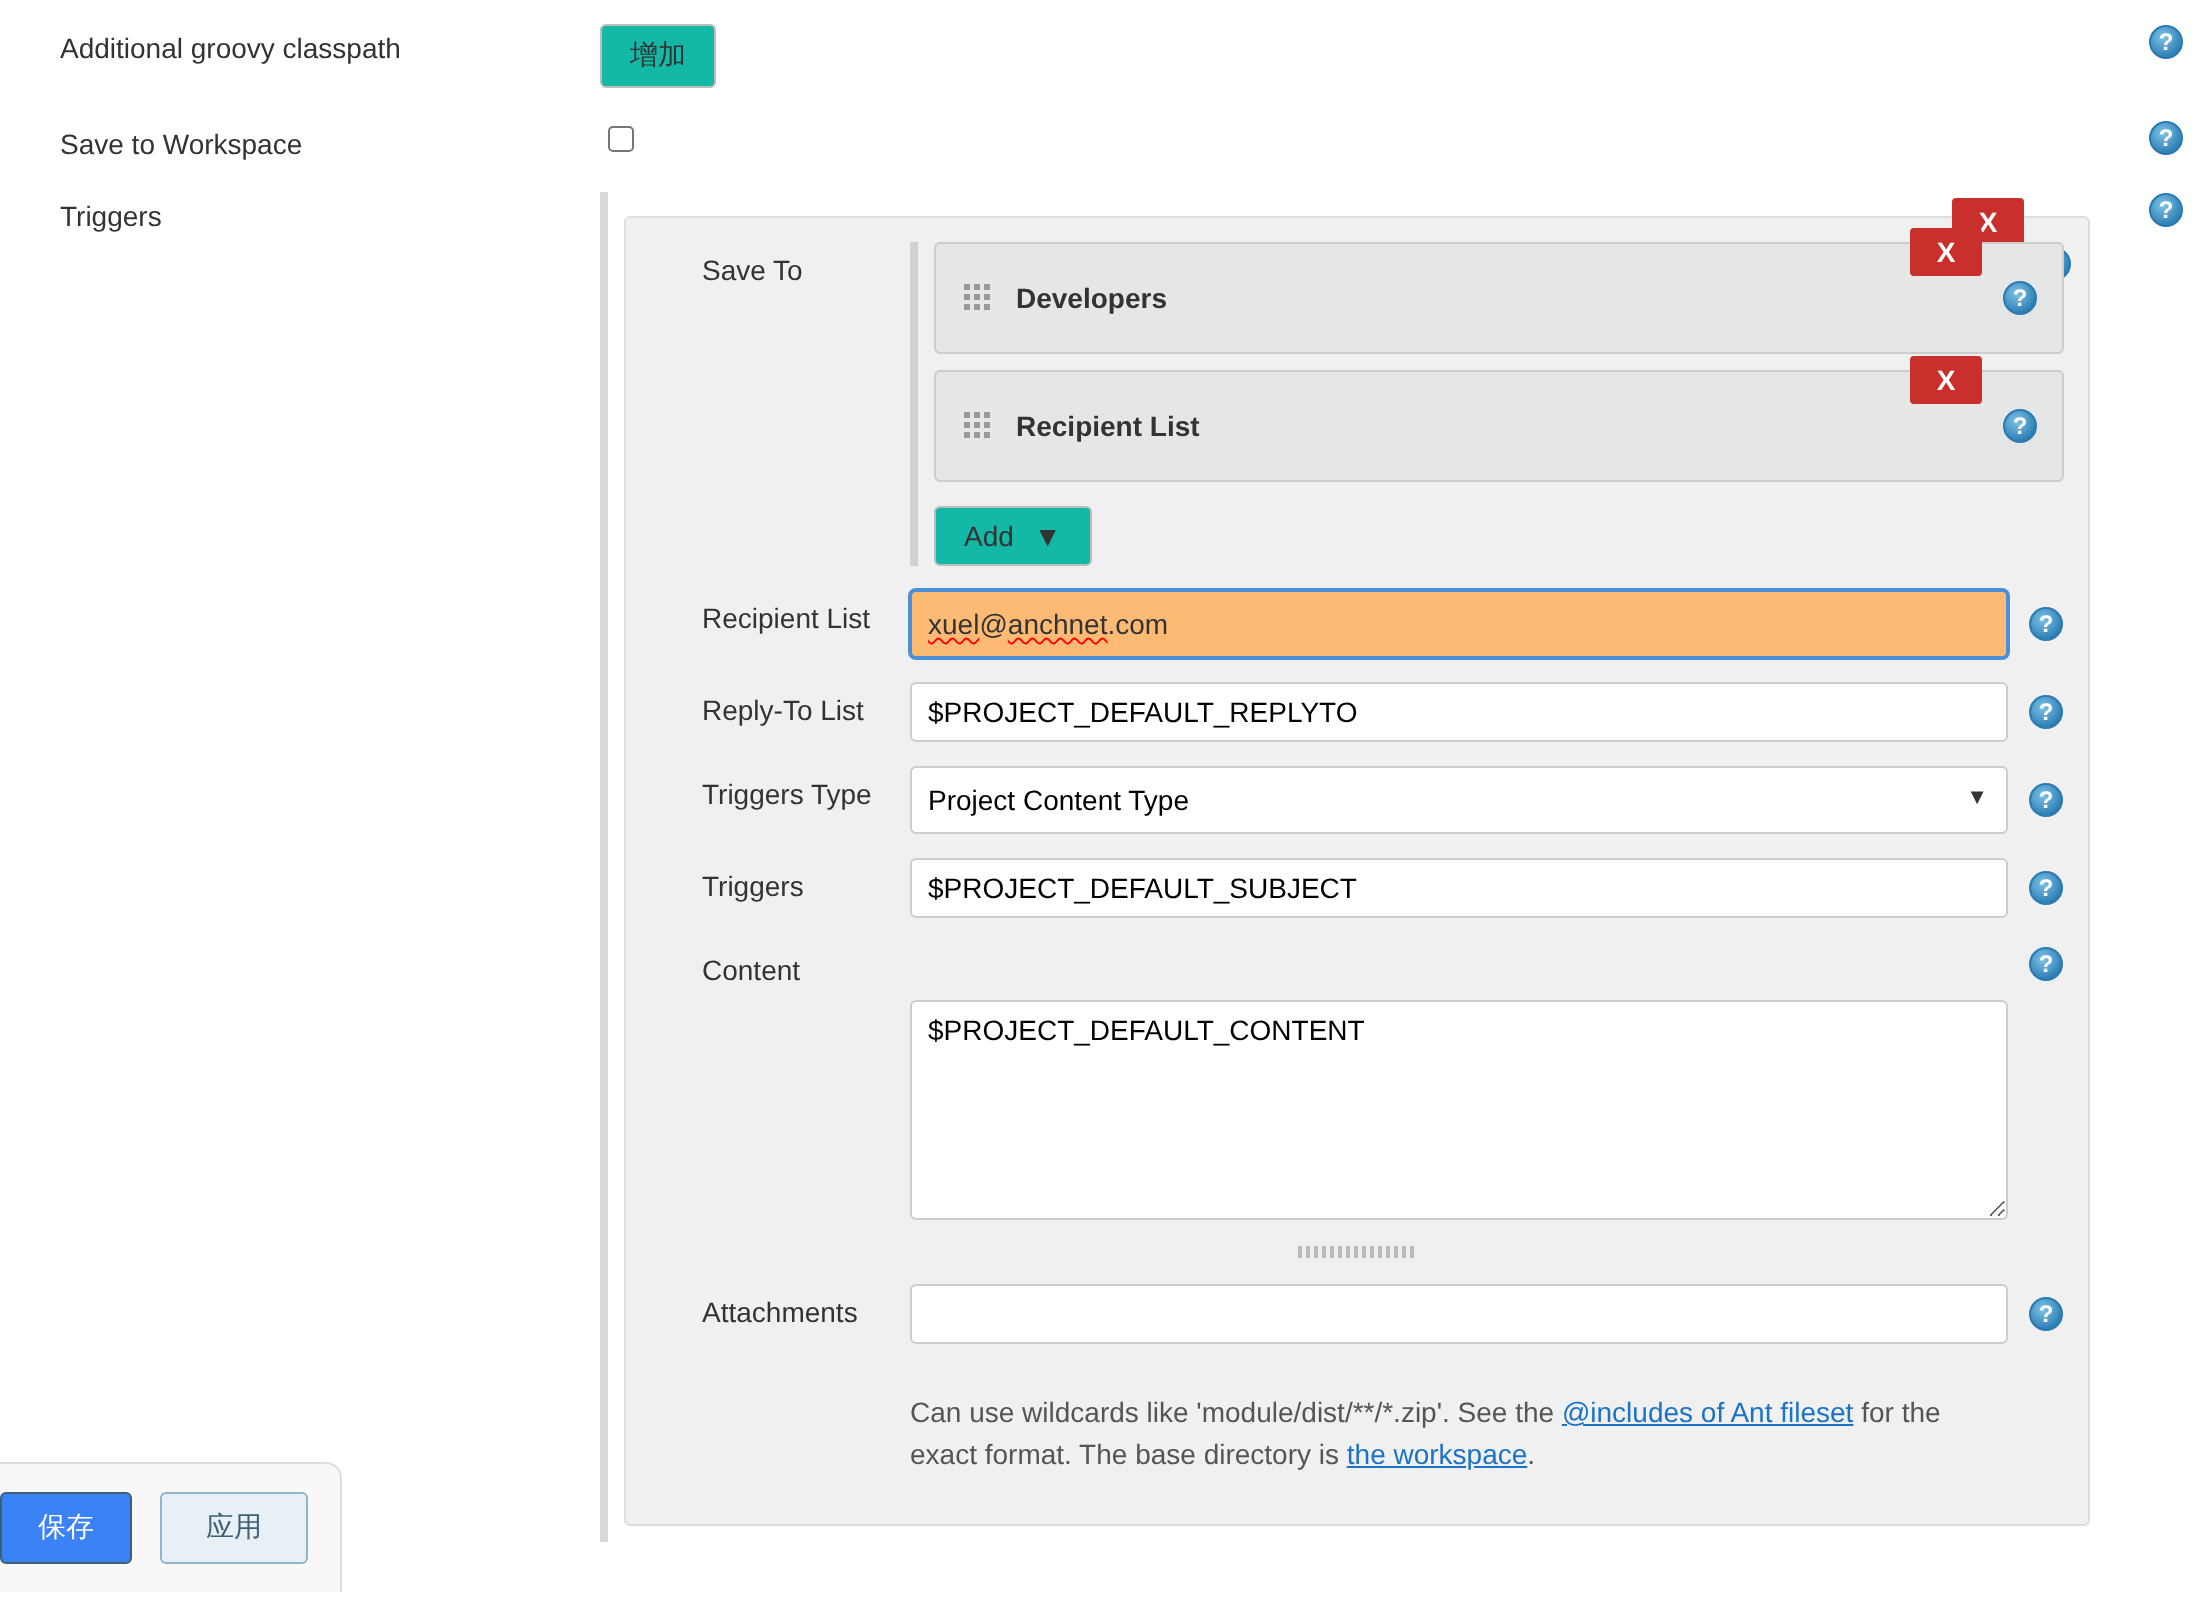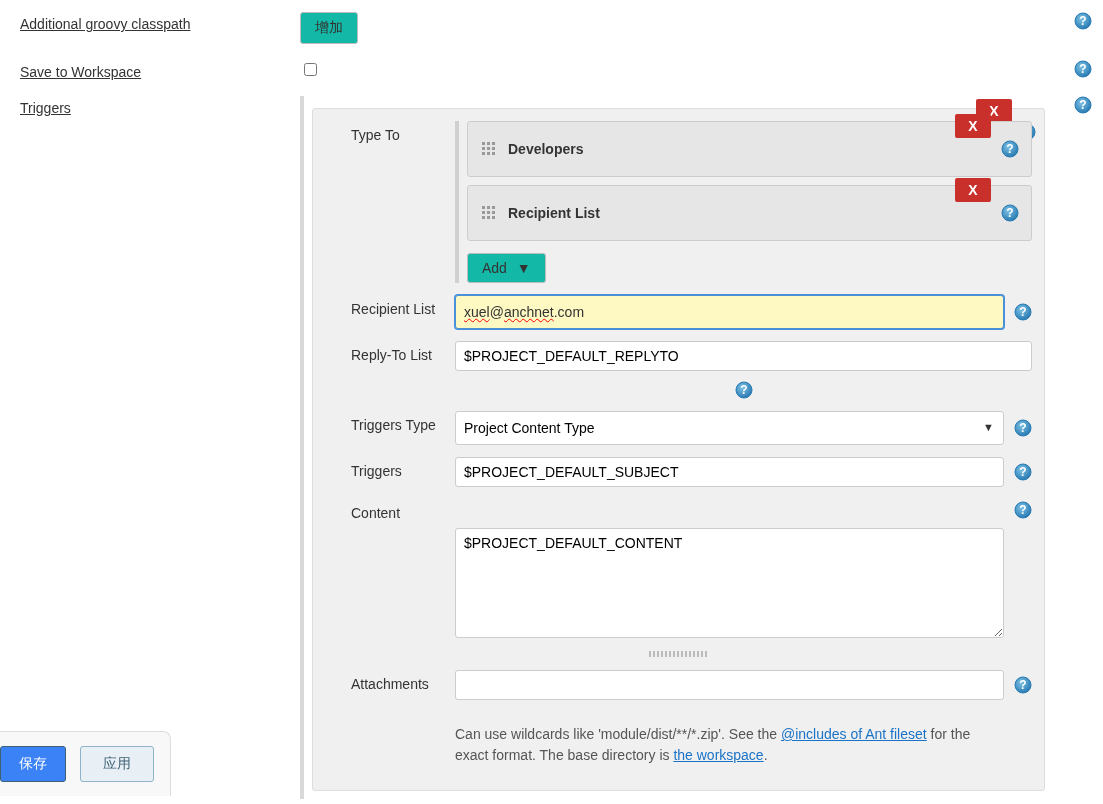--- a/index.html
+++ b/index.html
@@ -14,24 +14,23 @@
       position: relative;
       overflow: hidden;
     }
     .row {
       display: flex;
       align-items: flex-start;
       padding: 4px 0;
     }
     .label-col {
       width: 290px;
-      padding-left: 20px;
+      padding-left: 30px;
       padding-top: 12px;
       color: #333;
-      text-decoration: underline;
     }
     .ctrl-col {
       flex: 1;
       padding-left: 10px;
       padding-top: 8px;
       padding-right: 50px;
     }
     .help-col {
       width: 40px;
       display: flex;
@@ -255,21 +254,21 @@
         <button class="close-x" style="top:-10px; right:32px;">X</button>
         <span class="help-icon" style="position:absolute; top:14px; right:8px;">
           <svg viewBox="0 0 18 18">
               <circle cx="9" cy="9" r="8" fill="url(#helpGrad)" stroke="#2a7bb3"></circle>
               <text x="9" y="13" text-anchor="middle" font-size="12" font-weight="bold" fill="#fff">?</text>
             </svg>
         </span>
 
 
         <div class="inner-row">
-          <div class="inner-label">Type To</div>
+          <div class="inner-label">Save To</div>
           <div class="inner-ctrl">
             <div class="sendto-container">
 
               <div class="sendto-item">
                 <button class="close-x">X</button>
                 <span class="drag-handle">
                   <svg viewBox="0 0 18 18">
                       <g fill="#999">
                         <rect x="2" y="2" width="3" height="3"></rect>
                         <rect x="7" y="2" width="3" height="3"></rect>
@@ -323,39 +322,39 @@
                 <span style="margin-left:6px;">▼</span>
               </button>
             </div>
           </div>
         </div>
 
         <div class="inner-row">
           <div class="inner-label">Recipient List</div>
           <div class="inner-ctrl" style="display:flex; align-items:center; gap:10px;">
             <div style="flex:1; position:relative;">
-              <div class="focused" style="border:1px solid #4A90D9; box-shadow:0 0 0 1px #4A90D9; border-radius:3px; padding:6px 8px; background:#fef9c3; font-size:14px; cursor:text; height:34px; display:flex; align-items:center;">
+              <div class="focused" style="border:1px solid #4A90D9; box-shadow:0 0 0 1px #4A90D9; border-radius:3px; padding:6px 8px; background:#fdba74; font-size:14px; cursor:text; height:34px; display:flex; align-items:center;">
                 <span class="spellcheck-underline">xuel</span>
                   <span>@</span>
                   <span class="spellcheck-underline">anchnet</span>
                   <span>.com</span>
               </div>
             </div>
             <span class="help-icon">
               <svg viewBox="0 0 18 18">
                   <circle cx="9" cy="9" r="8" fill="url(#helpGrad)" stroke="#2a7bb3"></circle>
                   <text x="9" y="13" text-anchor="middle" font-size="12" font-weight="bold" fill="#fff">?</text>
                 </svg>
             </span>
           </div>
         </div>
 
         <div class="inner-row">
           <div class="inner-label">Reply-To List</div>
-          <div class="inner-ctrl" style="display:flex; align-items:center; gap:10px;flex-direction:column;">
+          <div class="inner-ctrl" style="display:flex; align-items:center; gap:10px;">
             <input type="text" value="$PROJECT_DEFAULT_REPLYTO" style="">
             <span class="help-icon">
               <svg viewBox="0 0 18 18">
                   <circle cx="9" cy="9" r="8" fill="url(#helpGrad)" stroke="#2a7bb3"></circle>
                   <text x="9" y="13" text-anchor="middle" font-size="12" font-weight="bold" fill="#fff">?</text>
                 </svg>
             </span>
           </div>
         </div>
 

